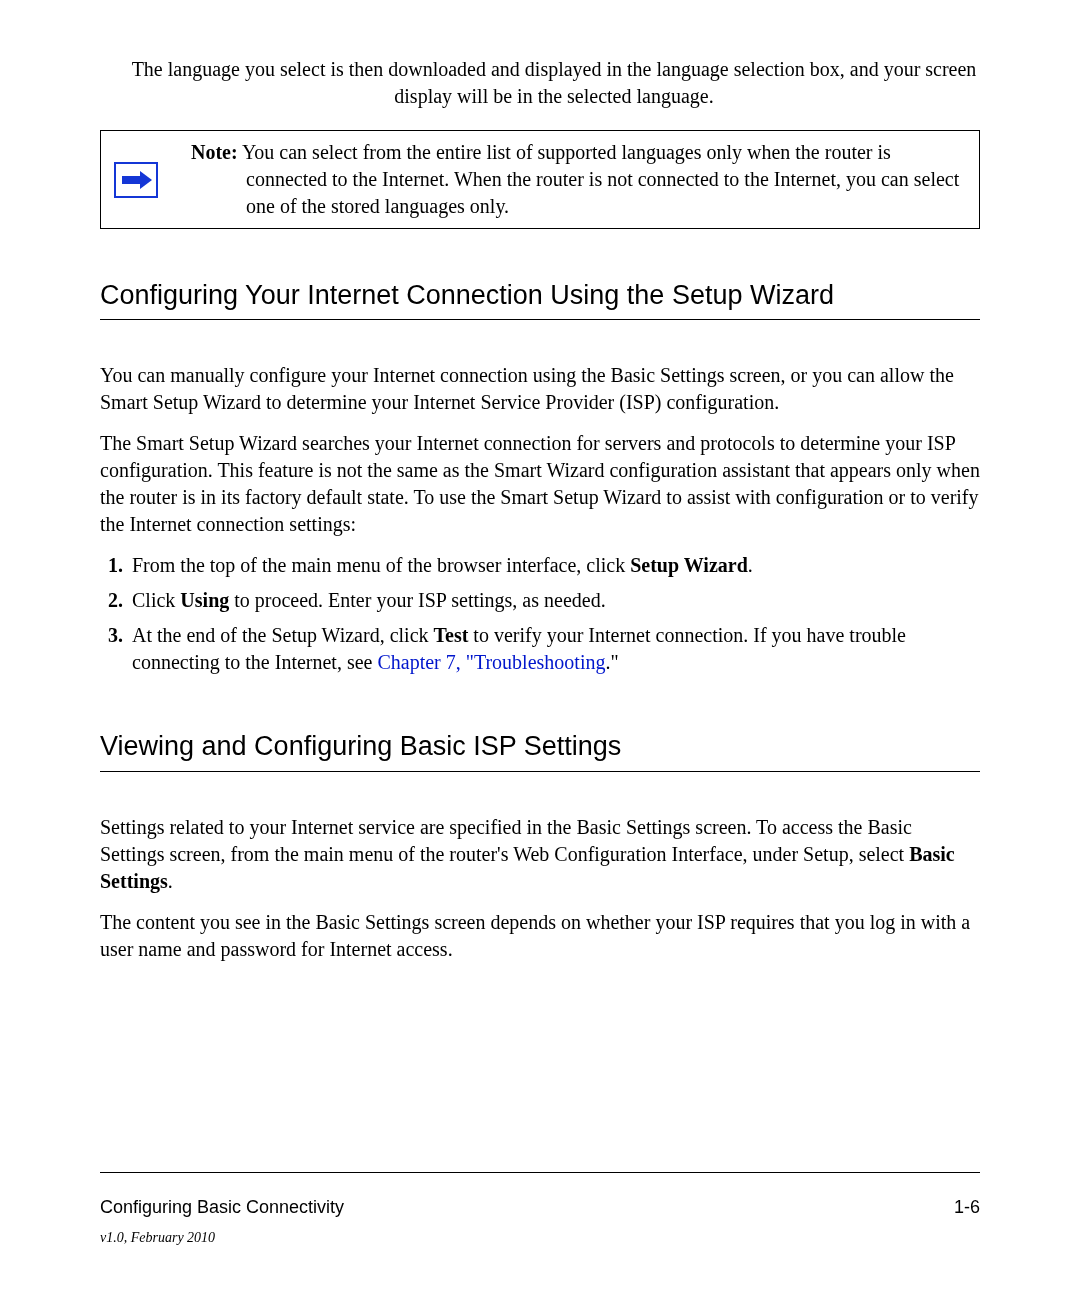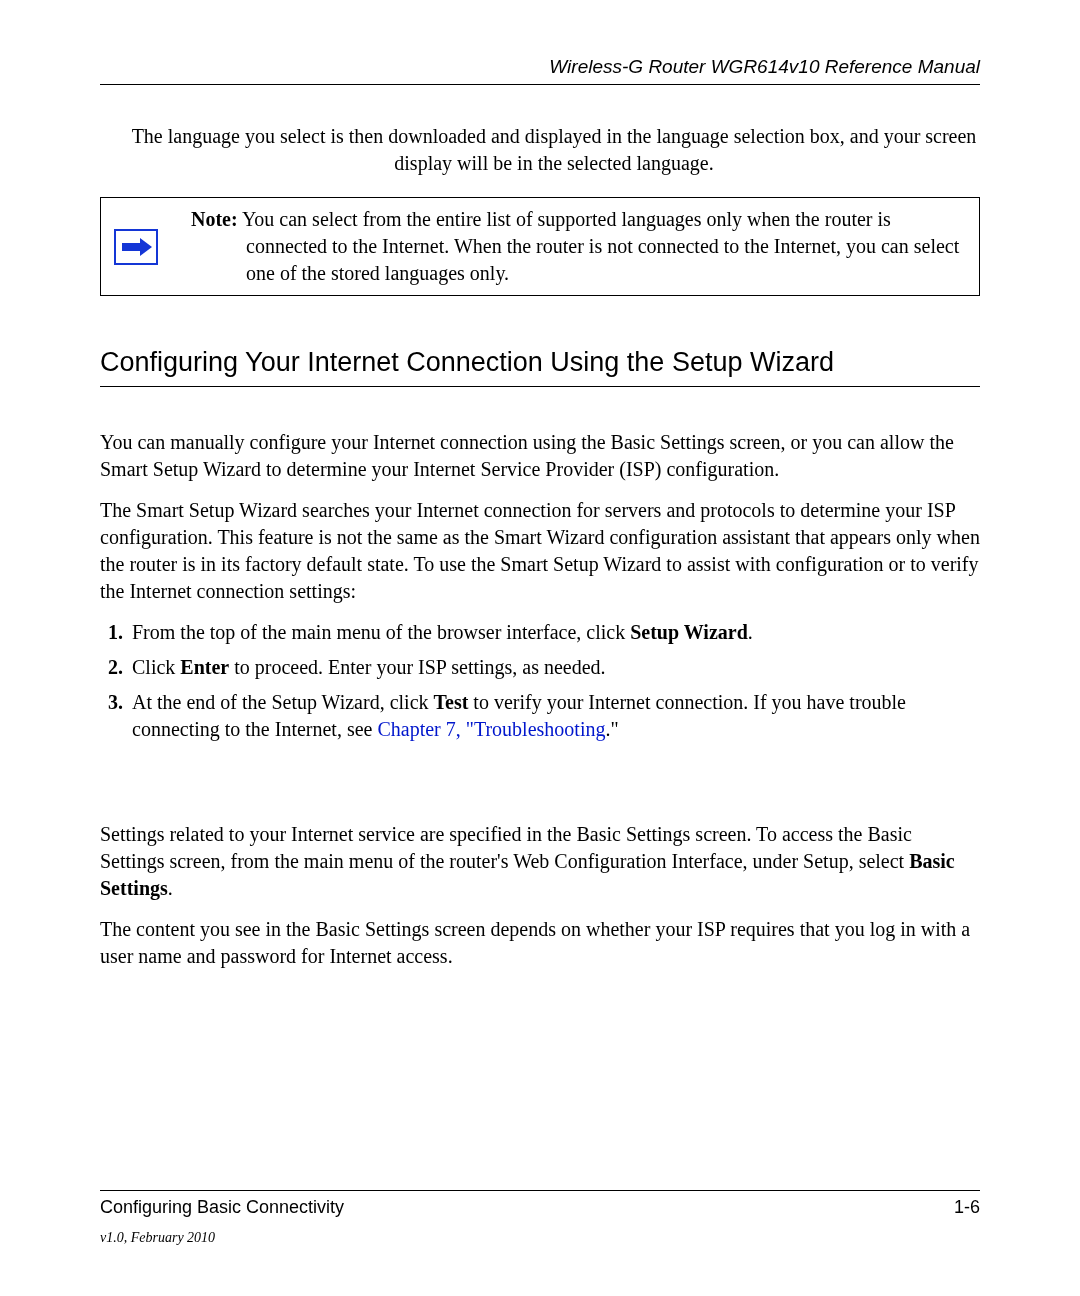--- a/index.html
+++ b/index.html
@@ -124,42 +124,41 @@
   }
   a.xref {
     color: #0016cc;
     text-decoration: none;
   }
   .spacer {
     flex: 1;
   }
   .footer-rule {
     border-top: 1.5px solid #000;
-    padding-top: 6px;
+    padding-top: 24px;
     margin-top: 36px;
   }
   .footer-row {
     display: flex;
     justify-content: space-between;
     font-family: Arial, Helvetica, sans-serif;
     font-size: 18px;
     margin-bottom: 12px;
   }
   .footer-version {
     text-align: left;
     font-family: Liberation Serif, serif;
     font-style: italic;
     font-size: 14px;
   }
 </style>
 </head>
 <body>
 
 <div class="page">
-  <div class="header">Wireless-G Router WGR614v10 Reference Manual</div>
 
   <p class="intro-para">The language you select is then downloaded and displayed in the language selection box, and your screen display will be in the selected language.</p>
 
   <div class="note-box">
     <div class="note-icon-cell">
       <div class="note-icon"></div>
     </div>
     <div class="note-text">
       <span class="note-body"><span class="bold">Note:</span> <span>You can select from the entire list of supported languages only when the router is connected to the Internet. When the router is not connected to the Internet, you can select one of the stored languages only.</span></span>
     </div>
@@ -168,27 +167,28 @@
   <h2>Configuring Your Internet Connection Using the Setup Wizard</h2>
 
   <p class="section-para">You can manually configure your Internet connection using the Basic Settings screen, or you can allow the Smart Setup Wizard to determine your Internet Service Provider (ISP) configuration.</p>
   <p class="section-para2">The Smart Setup Wizard searches your Internet connection for servers and protocols to determine your ISP configuration. This feature is not the same as the Smart Wizard configuration assistant that appears only when the router is in its factory default state. To use the Smart Setup Wizard to assist with configuration or to verify the Internet connection settings:</p>
 
   <ol class="steps">
     <li>
       <span>From the top of the main menu of the browser interface, click </span><span class="bold">Setup Wizard</span><span>.</span>
     </li>
     <li>
-      <span>Click </span><span class="bold">Enter</span><span> to proceed. Enter your ISP settings, as needed.</span>
+      <span>Click </span><span class="bold">Using</span><span> to proceed. Enter your ISP settings, as needed.</span>
     </li>
     <li>
       <span>At the end of the Setup Wizard, click </span><span class="bold">Test</span><span> to verify your Internet connection. If you have trouble connecting to the Internet, see </span><a class="xref" href="#">Chapter 7, "Troubleshooting</a><span>."</span>
     </li>
   </ol>
 
+  <h2>Viewing and Configuring Basic ISP Settings</h2>
 
   <p class="section-para">
     <span>Settings related to your Internet service are specified in the Basic Settings screen. To access the Basic Settings screen, from the main menu of the router's Web Configuration Interface, under Setup, select </span><span class="bold">Basic Settings</span><span>.</span>
   </p>
   <p class="section-para2">The content you see in the Basic Settings screen depends on whether your ISP requires that you log in with a user name and password for Internet access.</p>
 
   <div class="spacer"></div>
 
   <div class="footer-rule">
     <div class="footer-row">

